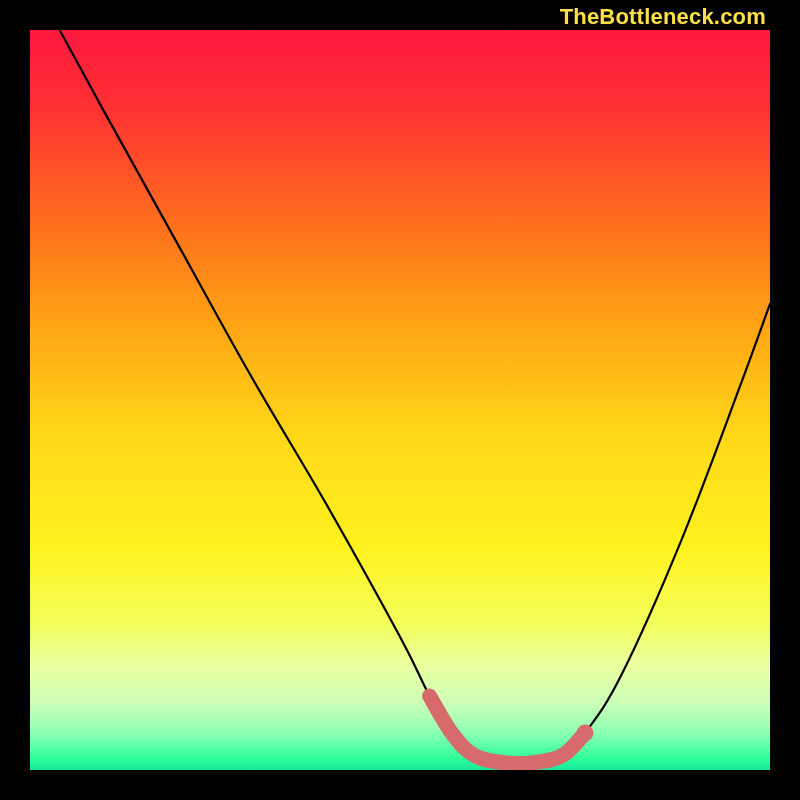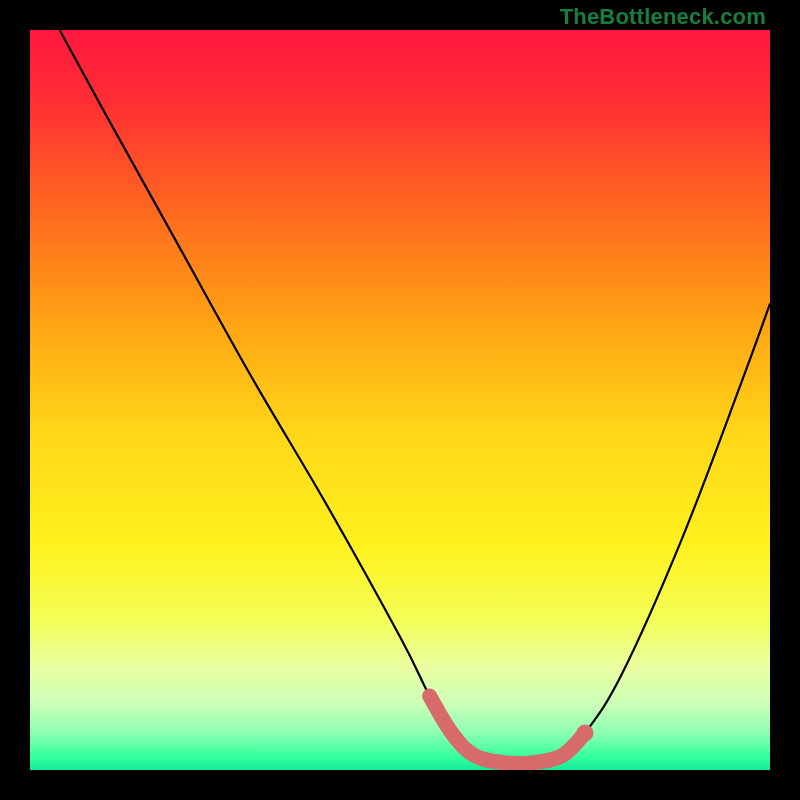--- a/index.html
+++ b/index.html
@@ -26,21 +26,21 @@
     overflow: hidden;
   }
   .gradient {
     position: absolute;
     inset: 0;
   }
   .watermark {
     position: absolute;
     top: 4px;
     right: 34px;
-    color: #15803d;
+    color: #fde047;
     font-size: 22px;
     font-weight: 600;
     letter-spacing: 0.2px;
     user-select: none;
   }
   svg.curves {
     position: absolute;
     inset: 0;
   }
 </style>

